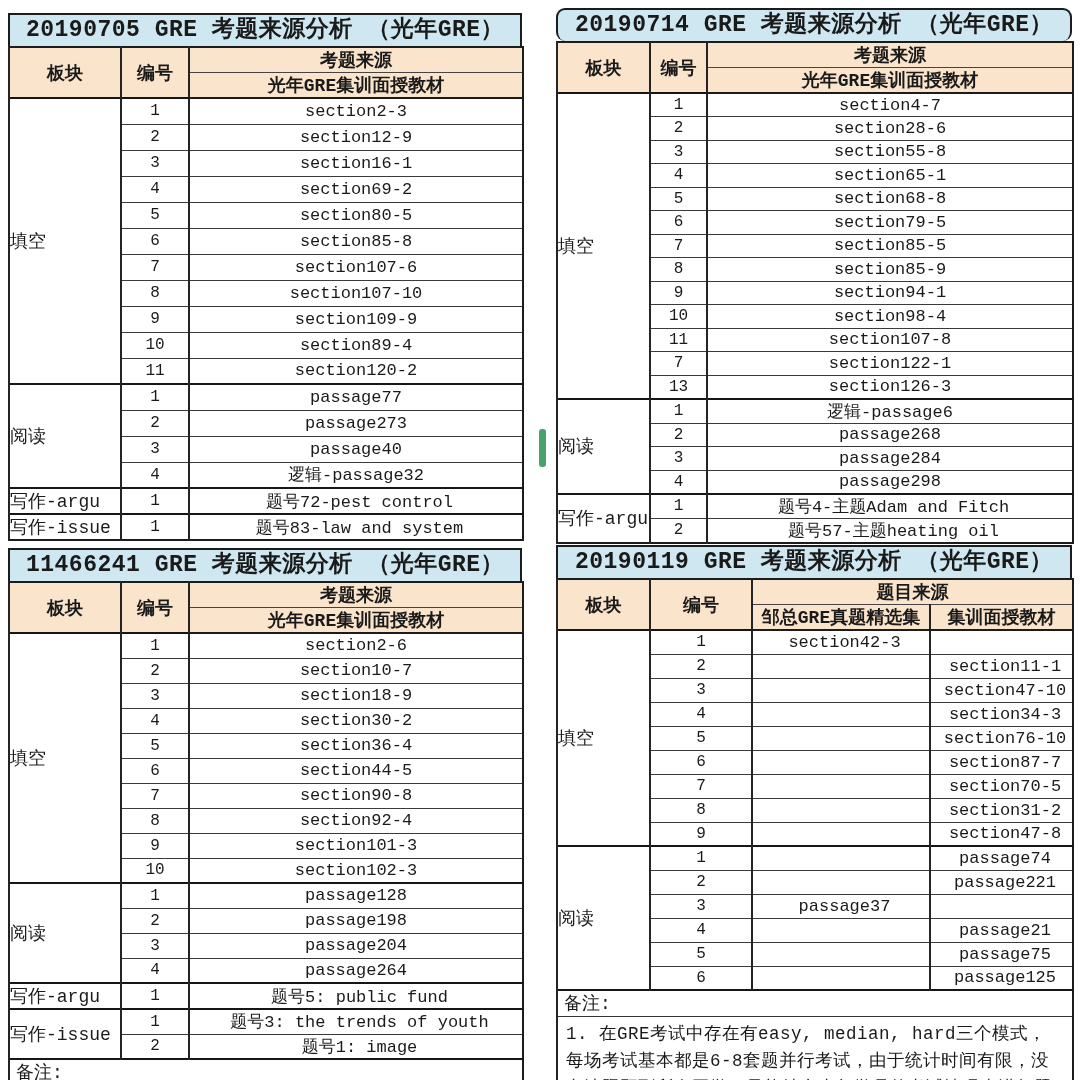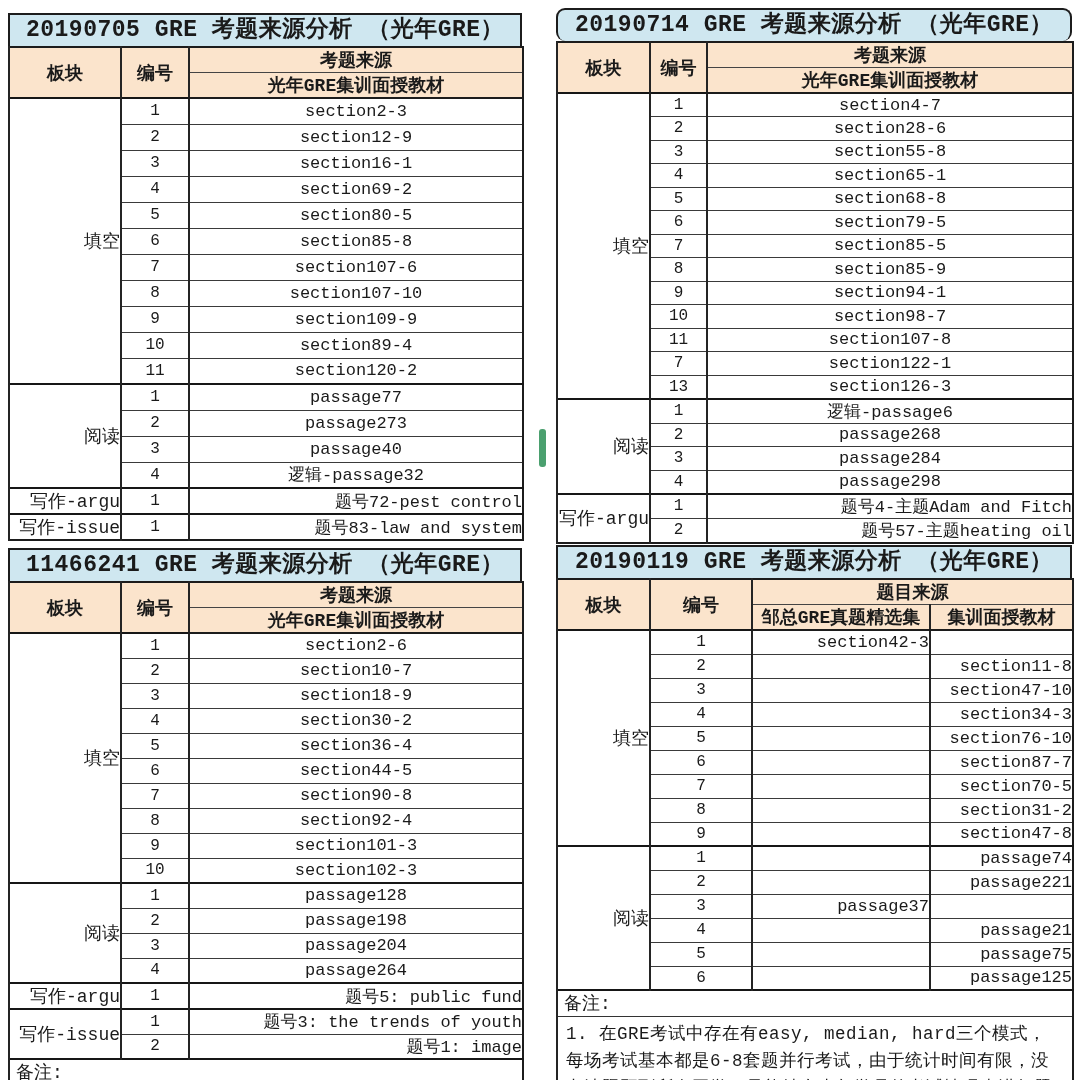--- a/index.html
+++ b/index.html
@@ -26,24 +26,24 @@
     border-left:2px solid #242424;
     border-top:1px solid #3a3a3a;
     overflow:hidden; white-space:nowrap;
   }
   .tbl th {
     background:var(--header-bg,#fbe4cc);
     font-weight:600; font-size:18px; text-align:center;
   }
   .tbl thead tr:last-child th { border-bottom:2px solid #1c1c1c;margin-top:12px; }
   .tbl thead .sub th { border-top:1px solid #444; }
-  .tbl td.glabel { text-align:right; font-size:18px; vertical-align:middle; background:#fff;margin-left:48px; }
+  .tbl td.glabel { text-align:left; font-size:18px; vertical-align:middle; background:#fff;margin-left:48px; }
   .tbl td.no    { text-align:center; font-size:16px; }
   .tbl td.val   { text-align:center; font-size:17px; }
-  .tbl td.val.left { text-align:right; padding-left:7px; }
+  .tbl td.val.left { text-align:center; padding-left:7px; }
   .tbl tr.gstart td { border-top:2px solid #161616; }
   .tbl td.foot {
     text-align:left; font-size:18px; padding-left:6px;
     border-top:2px solid #161616; vertical-align:top;
   }
   .tbl td.note {
     text-align:left; font-size:17.5px; padding:4px 8px 0 8px;
     border-top:1px solid #333; vertical-align:top;
     white-space:normal; line-height:1.55; letter-spacing:0.5px;
   }
@@ -209,21 +209,21 @@
           <tr style="height: 23.5px;">
             <td class="no">8</td>
             <td class="val">section85-9</td>
           </tr>
           <tr style="height: 23.5px;">
             <td class="no">9</td>
             <td class="val">section94-1</td>
           </tr>
           <tr style="height: 23.5px;">
             <td class="no">10</td>
-            <td class="val">section98-7</td>
+            <td class="val">section98-4</td>
           </tr>
           <tr style="height: 23.5px;">
             <td class="no">11</td>
             <td class="val">section107-8</td>
           </tr>
           <tr style="height: 23.5px;">
             <td class="no">7</td>
             <td class="val">section122-1</td>
           </tr>
           <tr style="height: 23.5px;">
@@ -379,21 +379,21 @@
         <tbody>
           <tr class="gstart" style="height: 24px;">
             <td class="glabel" rowspan="9">填空</td>
             <td class="no">1</td>
             <td class="val left">section42-3</td>
             <td class="val left"></td>
           </tr>
           <tr style="height: 24px;">
             <td class="no">2</td>
             <td class="val left"></td>
-            <td class="val left">section11-8</td>
+            <td class="val left">section11-1</td>
           </tr>
           <tr style="height: 24px;">
             <td class="no">3</td>
             <td class="val left"></td>
             <td class="val left">section47-10</td>
           </tr>
           <tr style="height: 24px;">
             <td class="no">4</td>
             <td class="val left"></td>
             <td class="val left">section34-3</td>

